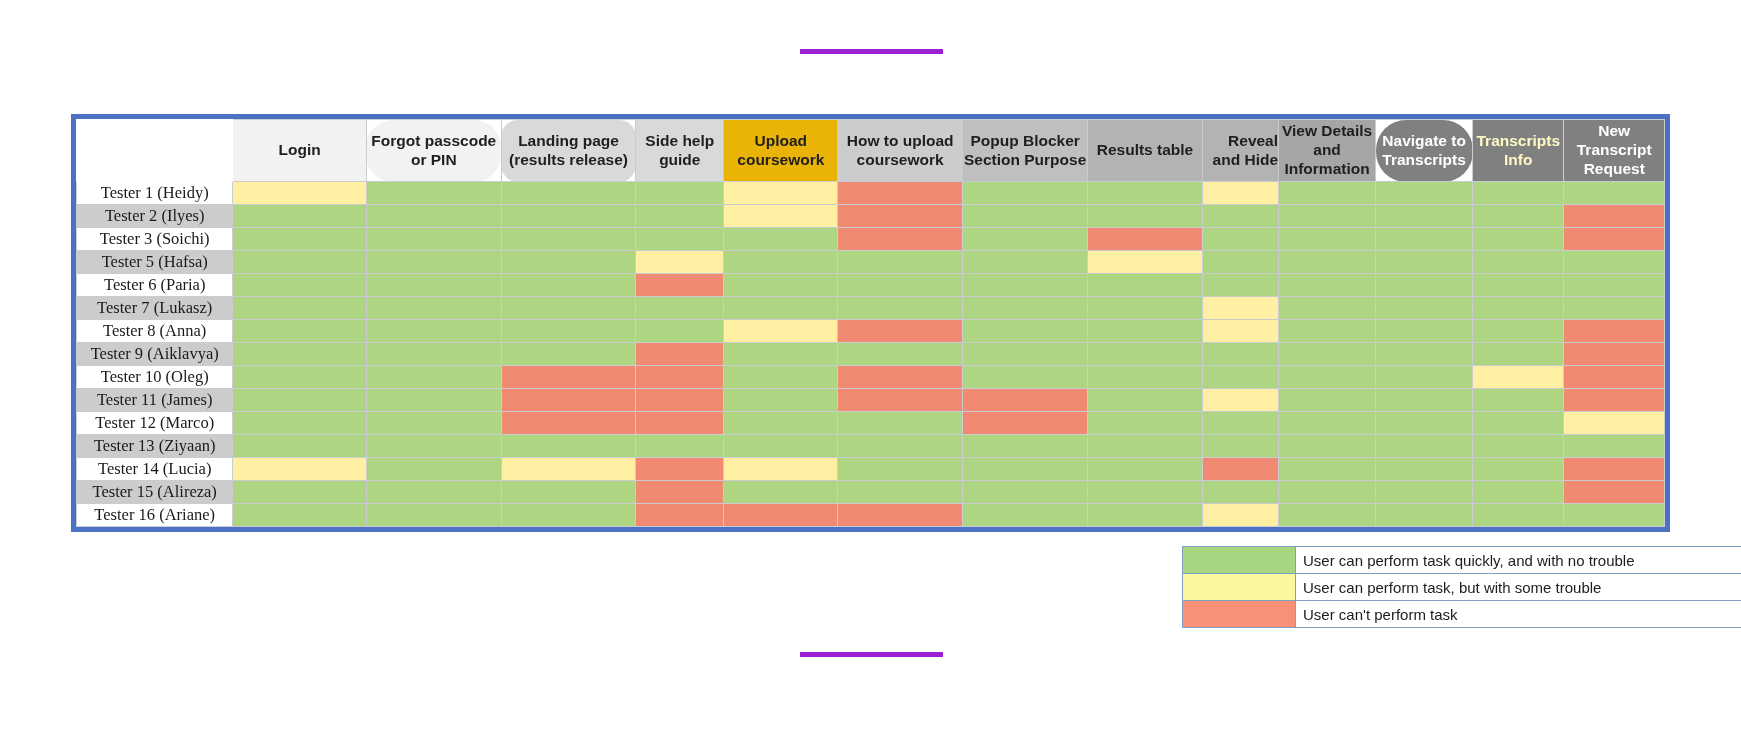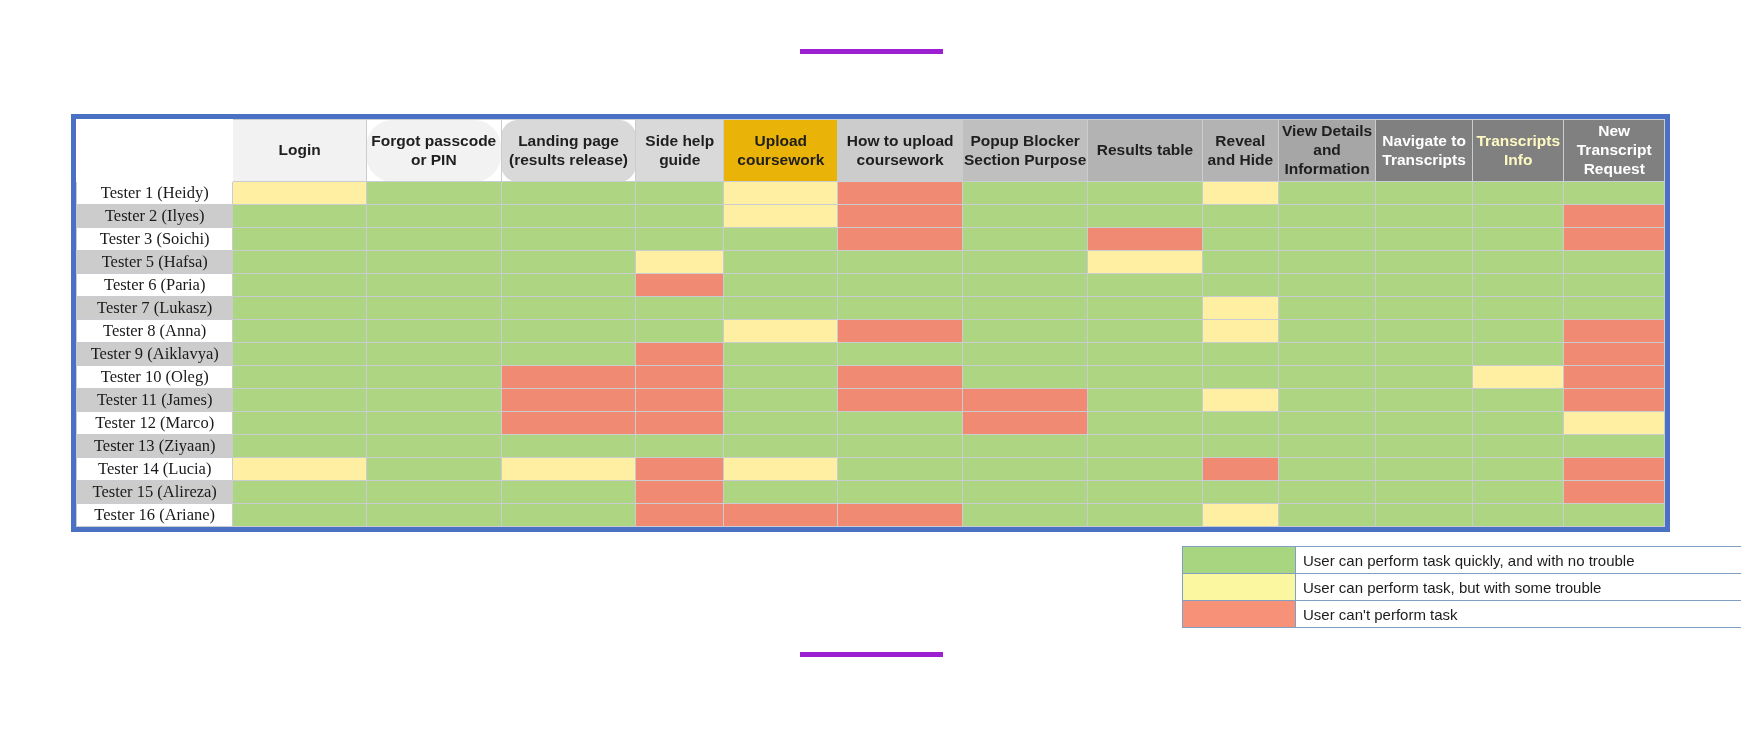--- a/index.html
+++ b/index.html
@@ -110,23 +110,23 @@
       <tr id="matrix-header-row">
         <th class="corner"></th>
       <th style="background: rgb(242, 242, 242); color: rgb(31, 31, 31);">Login</th>
           <th style="background: rgb(242, 242, 242); color: rgb(31, 31, 31); border-radius: 27px;">Forgot passcode or PIN</th>
           <th style="background: rgb(217, 217, 217); color: rgb(31, 31, 31); border-radius: 17px;">Landing page (results  release)</th>
           <th style="background: rgb(217, 217, 217); color: rgb(31, 31, 31);">Side help guide</th>
           <th style="background: #eab308; color: rgb(31, 31, 31);">Upload coursework</th>
           <th style="background: rgb(204, 204, 204); color: rgb(31, 31, 31);">How to upload coursework</th>
           <th style="background: rgb(191, 191, 191); color: rgb(31, 31, 31); margin-left: 8px;">Popup Blocker Section Purpose</th>
           <th style="background: rgb(179, 179, 179); color: rgb(31, 31, 31);">Results table</th>
-          <th style="background: rgb(179, 179, 179); color: rgb(31, 31, 31);">Reveal and Hide</th>
+          <th style="background: rgb(179, 179, 179); color: rgb(31, 31, 31); text-align: right;">Reveal and Hide</th>
           <th style="background: rgb(166, 166, 166); color: rgb(31, 31, 31); margin-top: 21px;">View Details and Information</th>
-          <th class="dark" style="background: rgb(128, 128, 128); color: rgb(255, 255, 255);">Navigate to Transcripts</th>
+          <th class="dark" style="background: rgb(128, 128, 128); color: rgb(255, 255, 255); border-radius: 30px;">Navigate to Transcripts</th>
           <th class="dark" style="background: rgb(128, 128, 128); color: #fef9c3;">Transcripts Info</th>
           <th class="dark" style="background: rgb(128, 128, 128); color: rgb(255, 255, 255);">New Transcript Request</th>
         </tr>
     </thead>
     <tbody id="matrix-body">
         <tr class="odd">
           <td class="tester">Tester 1 (Heidy)</td>
           <td class="cell y"></td>
           <td class="cell g"></td>
           <td class="cell g"></td>

